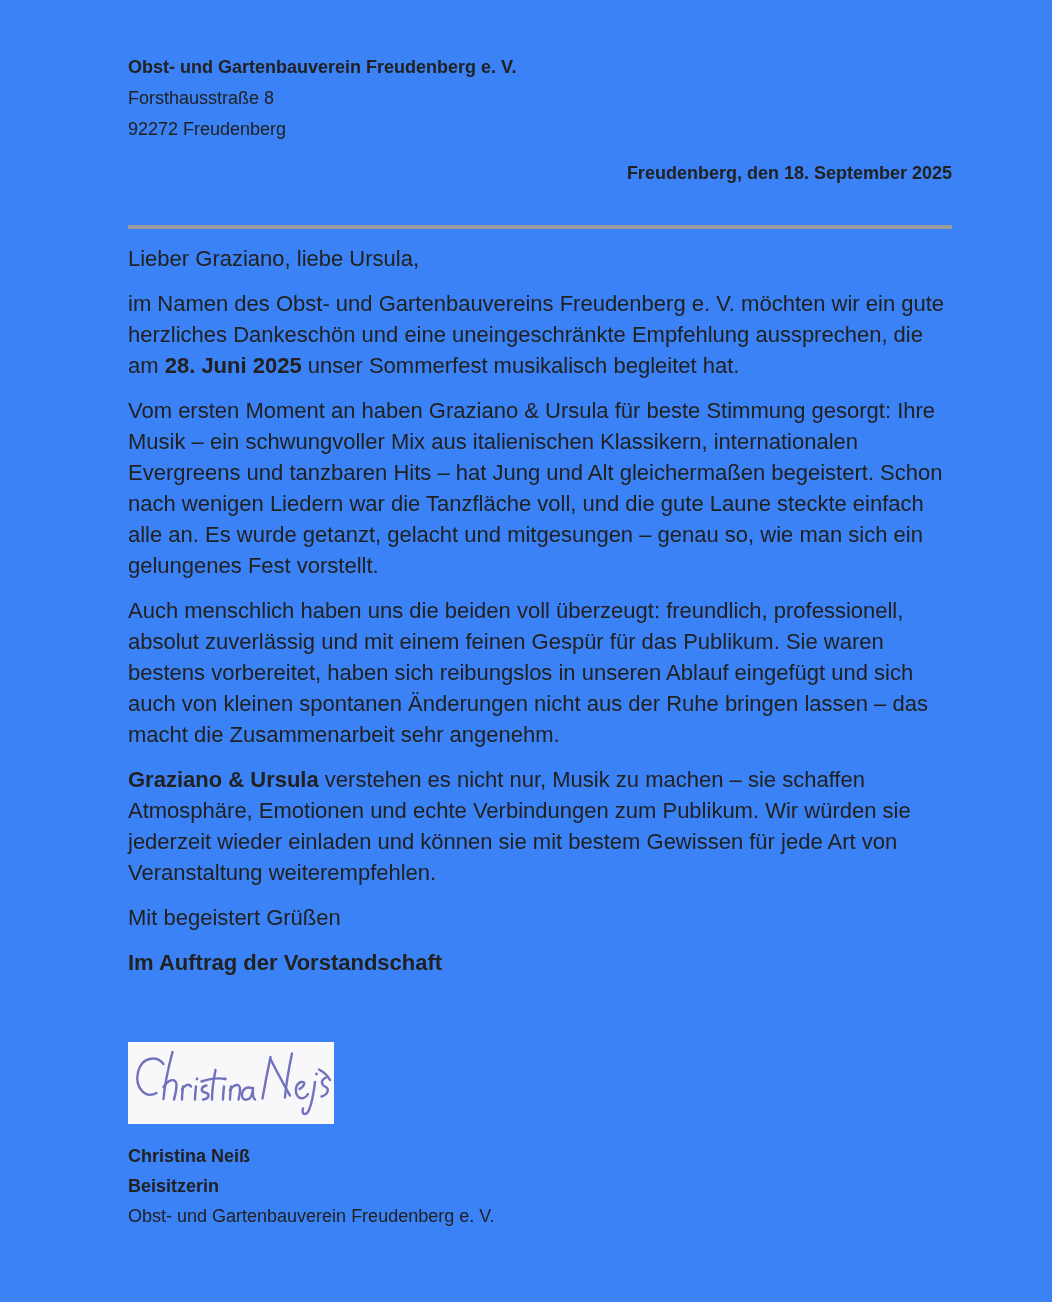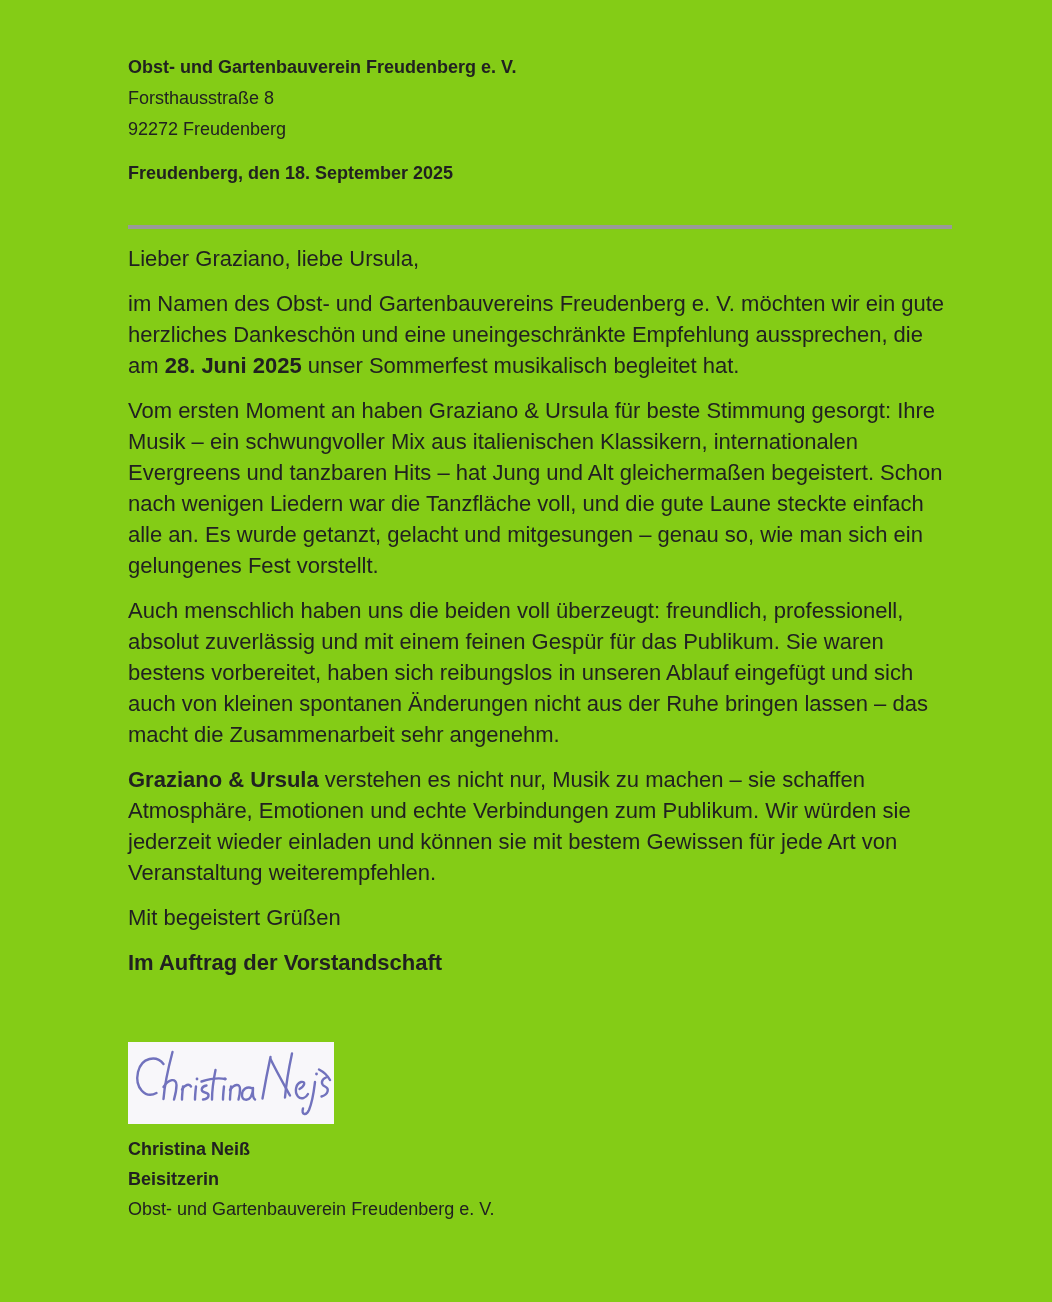--- a/index.html
+++ b/index.html
@@ -1,37 +1,37 @@
 <!DOCTYPE html>
 <html><head>
 <meta charset="utf-8">
 <style>
   html, body { margin: 0; padding: 0; background: #ffffff; }
   .page {
     position: relative;
     width: 1052px;
     height: 1302px;
-    background: #84cc16;
+    background: #3b82f6;
     color: #212121;
     font-family: "Liberation Sans", sans-serif;
     overflow: hidden;
   }
   .content {
     position: absolute;
     left: 128px;
     top: 52px;
     width: 824px;
   }
   .line {
     font-size: 18px;
     line-height: 31px;
     margin: 0;
   }
   .bold { font-weight: 700; }
-  .date-line { margin-top: 13px; }
+  .date-line { margin-top: 13px; text-align: right; }
   .divider {
     height: 4px;
     background: #9a9a9a;
     margin-top: 36px;
     border: none;
   }
   .greeting { margin-top: 20px; }
   p.body {
     font-size: 22px;
     line-height: 31px;
@@ -40,21 +40,21 @@
   .closing { margin-top: 14px; }
   .signoff { margin-top: 10px; font-weight: 700; }
   .sig-box {
     margin-top: 64px;
     width: 206px;
     height: 82px;
     background: #f8f7fa;
   }
   .sig-box svg { display: block; width: 206px; height: 82px; }
   .signer {
-    margin-top: 10px;
+    margin-top: 17px;
     font-size: 18px;
     line-height: 30px;
   }
 </style>
 </head>
 <body>
 
 <div class="page">
   <div class="content">
 

